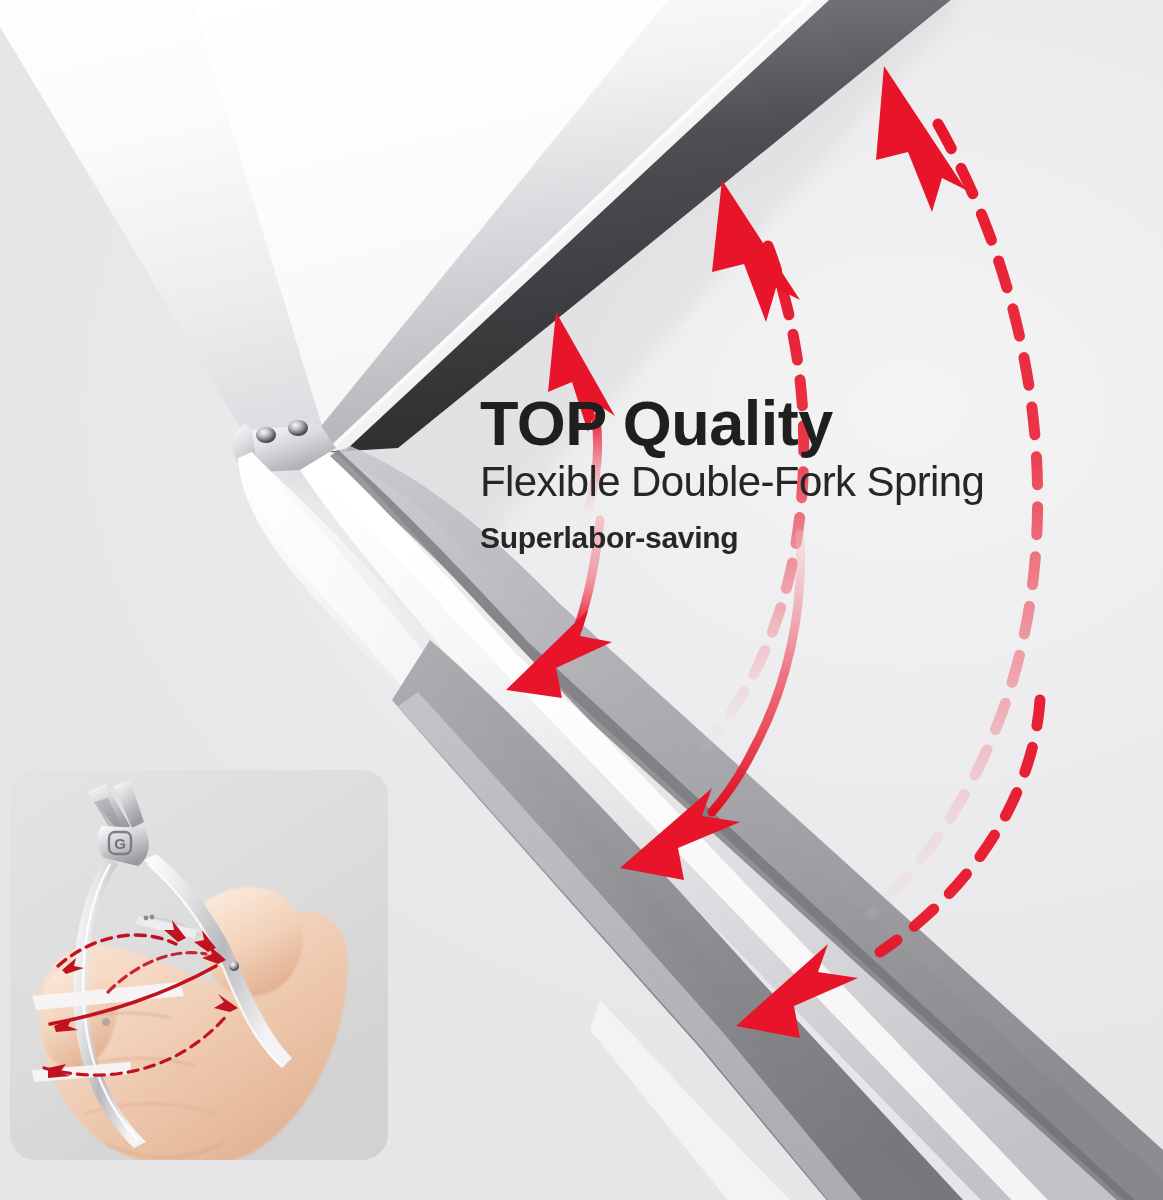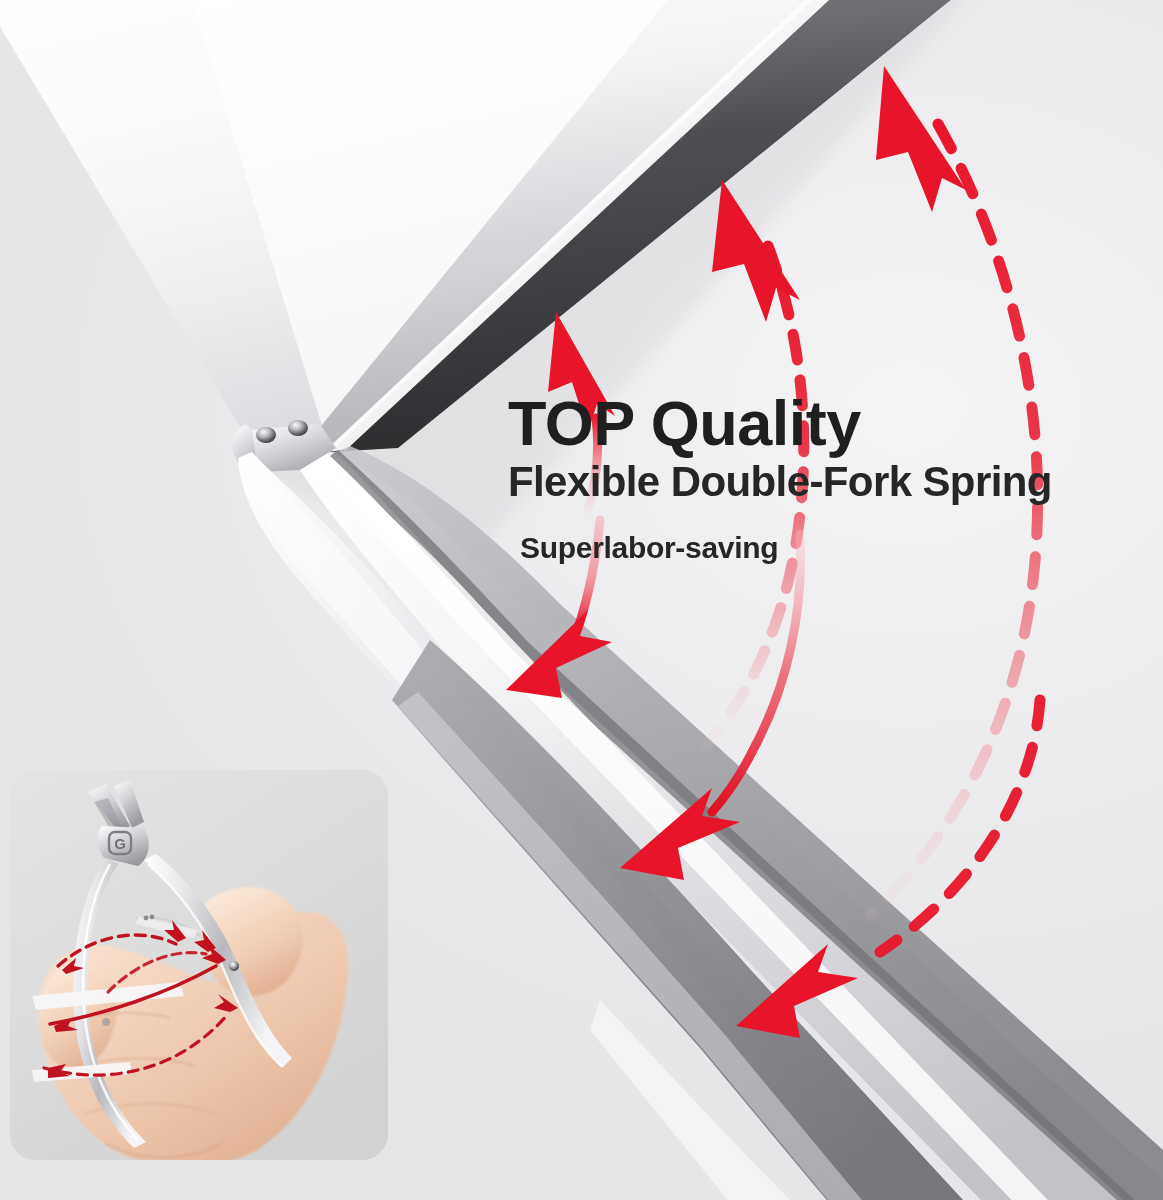--- a/index.html
+++ b/index.html
@@ -25,50 +25,50 @@
   }
   .bg-grad {
     position: absolute;
     inset: 0;
     background:
       radial-gradient(ellipse 900px 700px at 78% 34%, #f4f4f5 0%, #ededef 45%, #e6e6e8 100%),
       linear-gradient(125deg, #ffffff 0%, #f7f7f8 40%, #eeeef0 100%);
   }
   .text-block {
     position: absolute;
-    left: 508px;
+    left: 480px;
     top: 392px;
     width: 610px;
     color: #262626;
     z-index: 30;
   }
   .headline {
     font-size: 63px;
     font-weight: 700;
     letter-spacing: -0.5px;
     line-height: 1.0;
     margin: 0 0 4px 0;
     color: #1f1f1f;
     white-space: nowrap;
   }
   .subhead {
     font-size: 42px;
-    font-weight: 700;
+    font-weight: 400;
     letter-spacing: -0.6px;
     line-height: 1.08;
-    margin: 0 0 24px 0;
+    margin: 0 0 14px 0;
     color: #262626;
     white-space: nowrap;
   }
   .benefit {
     font-size: 30px;
     font-weight: 700;
     letter-spacing: -0.3px;
     line-height: 1.33;
-    margin: 12px;
+    margin: 0;
     color: #262626;
     white-space: nowrap;
   }
   .inset {
     position: absolute;
     left: 10px;
     top: 770px;
     width: 378px;
     height: 390px;
     border-radius: 26px;

